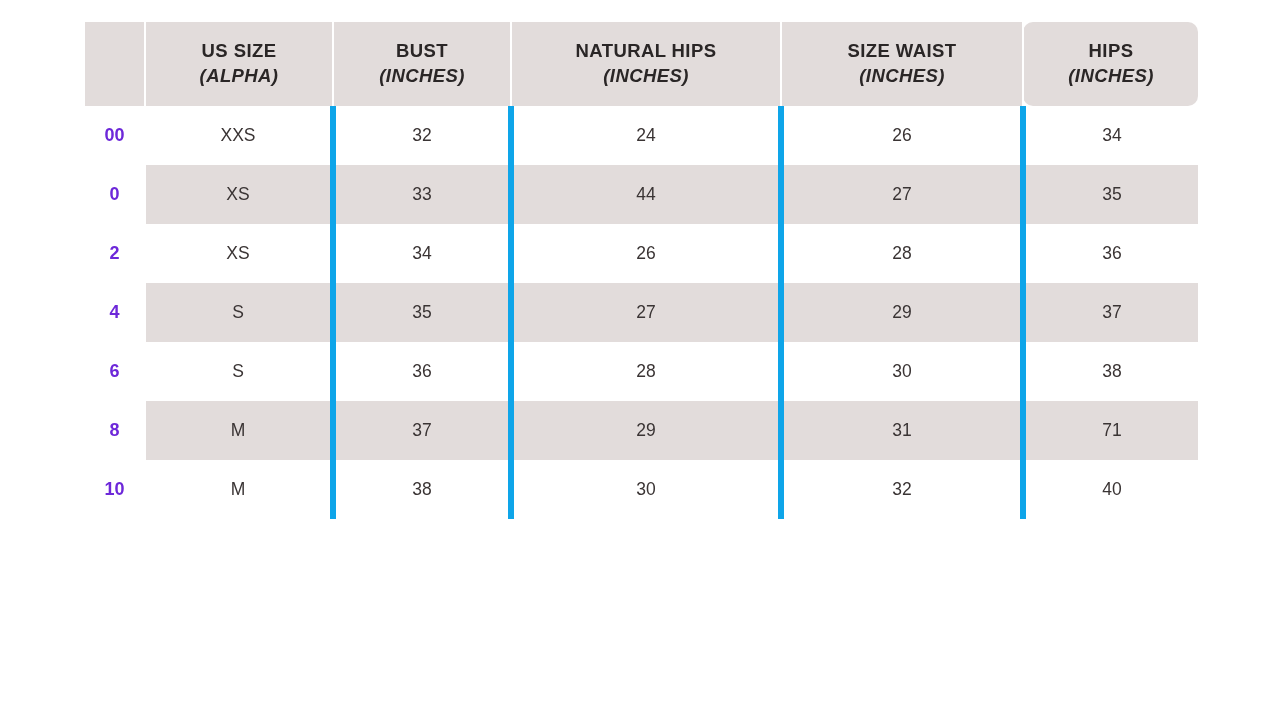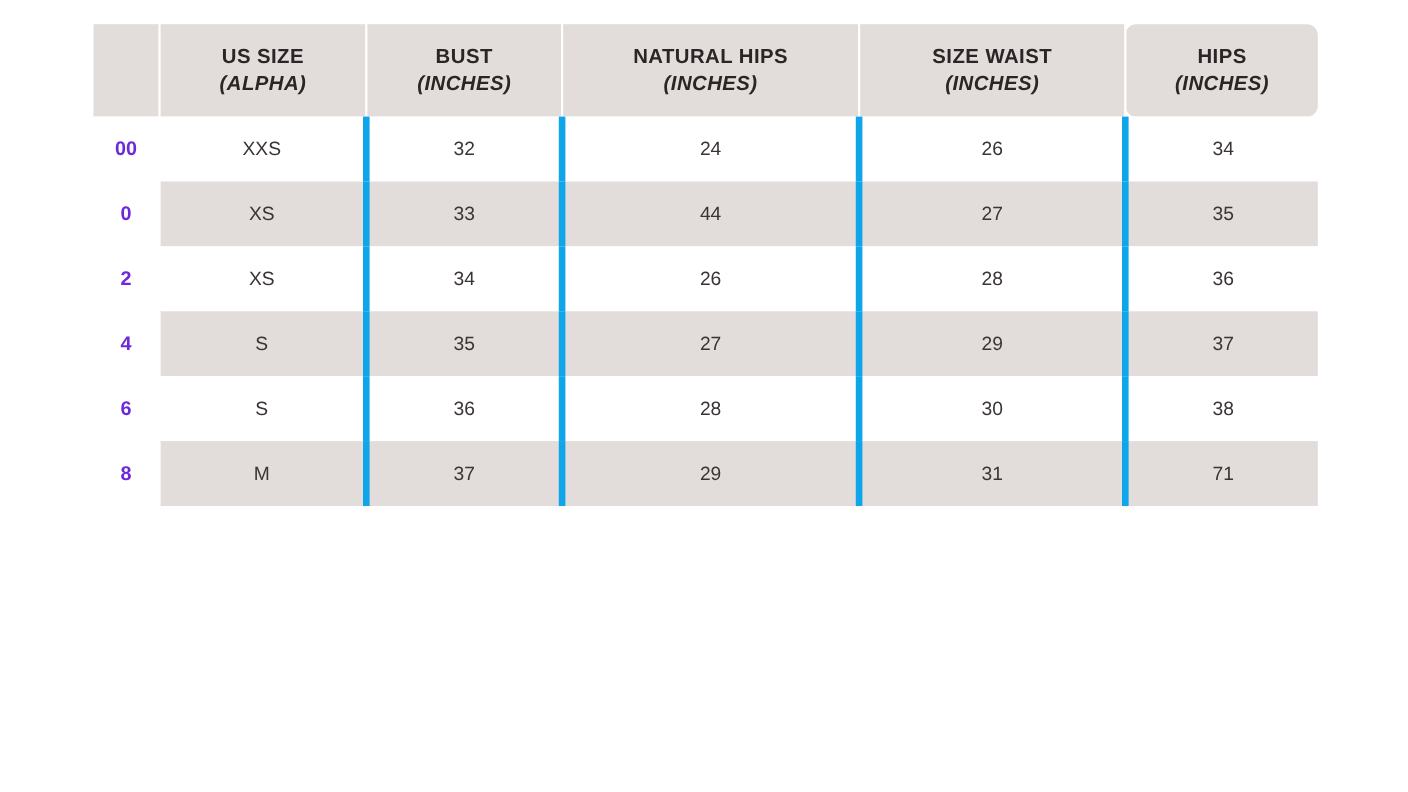--- a/index.html
+++ b/index.html
@@ -207,17 +207,25 @@
           <td>38</td>
         </tr>
         <tr class="even">
           <td class="size-col">8</td>
           <td>M</td>
           <td>37</td>
           <td>29</td>
           <td>31</td>
           <td>71</td>
         </tr>
+        <tr class="odd">
+          <td class="size-col">10</td>
+          <td>M</td>
+          <td>38</td>
+          <td>30</td>
+          <td>32</td>
+          <td>40</td>
+        </tr>
       </tbody>
     </table>
   </div>
 
 </div>
 
 </body></html>

